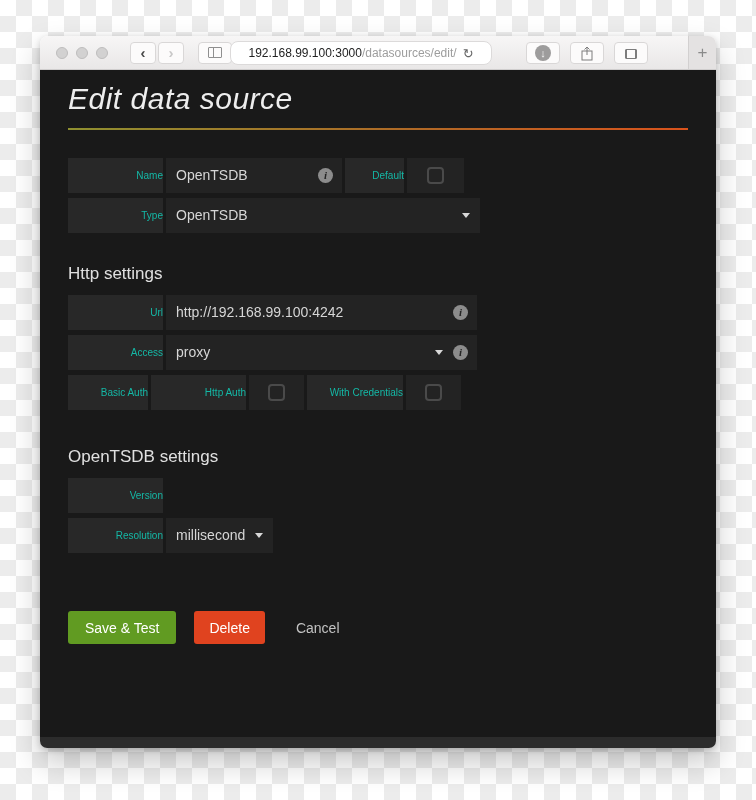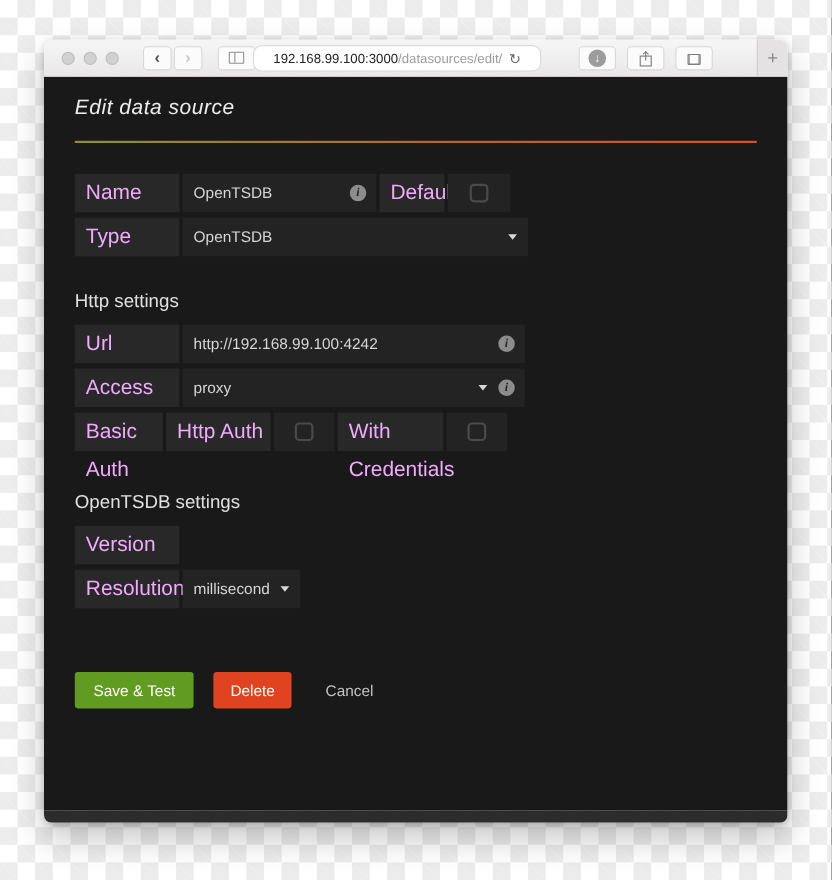--- a/index.html
+++ b/index.html
@@ -93,34 +93,34 @@
   }
 
   
   .page {
     flex: 1 1 auto; background: #191919; padding: 14px 28px 0 28px;
     color: #d6d6d6; overflow: hidden;
   }
   .window-footer { flex: 0 0 11px; background: #2c2c2c; }
 
   .page-title {
-    font-style: italic; font-size: 19px; font-weight: normal;
+    font-style: italic; font-size: 30px; font-weight: normal;
     color: #ededed; line-height: 30px; letter-spacing: .5px;
   }
   .divider {
     height: 2px; margin-top: 14px;
     background: linear-gradient(90deg, #8f9030 0%, #b06a26 55%, #d9531c 100%);
   }
 
   .form { margin-top: 28px; }
   .row { display: flex; margin-bottom: 5px; height: 35px; }
   .box { background: #232323; height: 35px; margin-right: 3px; position: relative; }
   .lbl {
-    background: #282828; color: #f0abfc; font-size: 19px;
-    line-height: 35px; padding-left: 10px;
+    background: #282828; color: #14b8a6; font-size: 10px;
+    line-height: 35px; padding-left: 10px; text-align: right;
   }
   .val { color: #d6d6d6; font-size: 14px; line-height: 35px; padding-left: 10px; }
   .w95  { width: 95px; }
   .w176 { width: 176px; }
   .w314 { width: 314px; }
   .w311 { width: 311px; }
   .w59  { width: 59px; }
   .w80  { width: 80px; }
   .w112 { width: 96px; }
   .w73  { width: 73px; }

